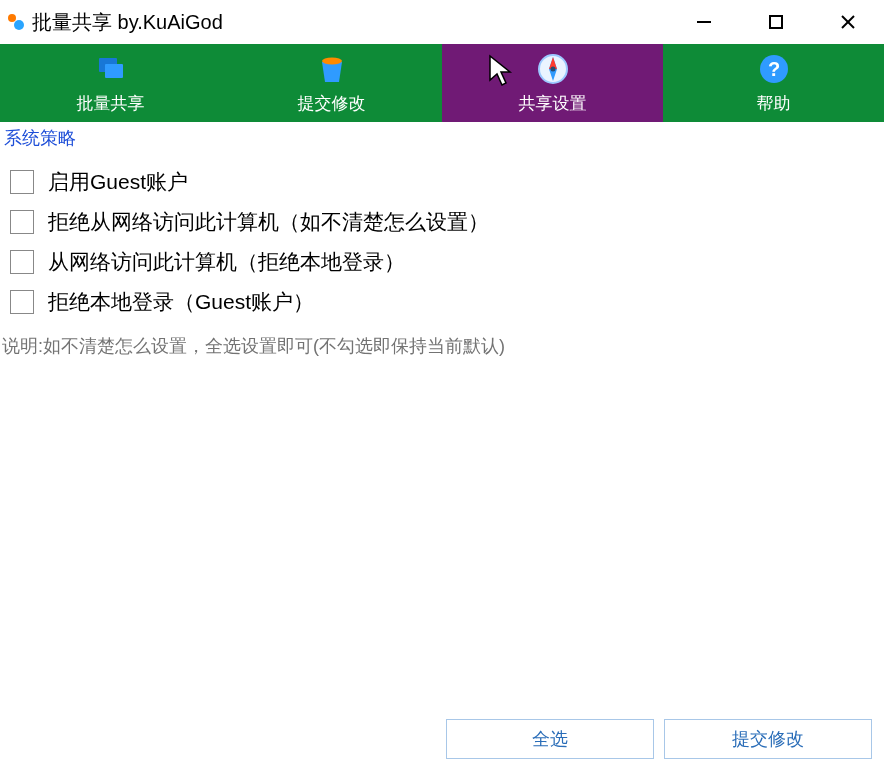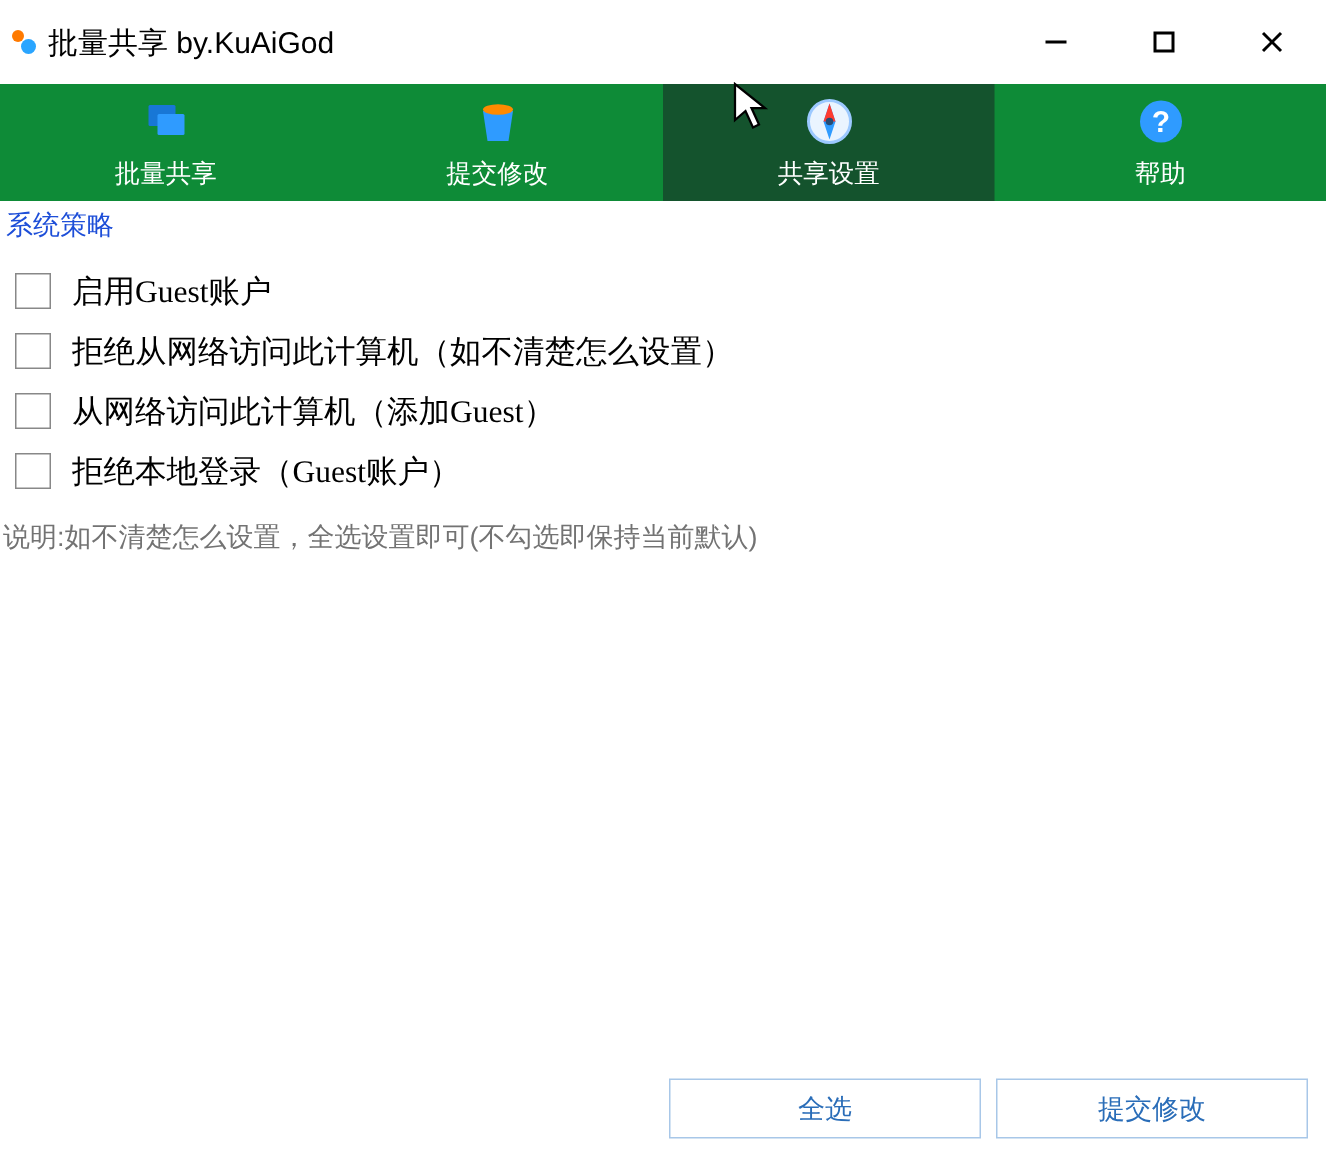--- a/index.html
+++ b/index.html
@@ -7,21 +7,21 @@
     font-family: "Microsoft YaHei", "SimSun", Arial, sans-serif;
     background: #ffffff;
     width: 884px;
     height: 779px;
     overflow: hidden;
     position: relative;
   }
 
   
   .titlebar {
-    height: 56px;
+    height: 44px;
     display: flex;
     align-items: center;
     justify-content: space-between;
     padding-left: 6px;
     background: #ffffff;
   }
   .titlebar-left {
     display: flex;
     align-items: center;
     gap: 6px;
@@ -56,38 +56,37 @@
     flex-direction: column;
     align-items: center;
     justify-content: center;
     gap: 6px;
     cursor: pointer;
     color: #ffffff;
     font-size: 17px;
     position: relative;
   }
   .tab.active {
-    background: #14532d;
+    background: #701a75;
   }
   .tab-icon {
     width: 34px; height: 34px;
     display: flex; align-items: center; justify-content: center;
   }
 
   
   .section-label {
     padding: 4px 4px 2px 4px;
     font-size: 18px;
     color: #1d4ed8;
   }
 
   
   .policy-list {
     padding: 10px 10px 0 10px;
-    font-family: Liberation Serif, serif;
   }
   .policy-row {
     display: flex;
     align-items: center;
     gap: 14px;
     padding: 6px 0;
   }
   .cb {
     width: 24px; height: 24px;
     border: 1px solid #888;
@@ -216,21 +215,21 @@
   <div class="policy-row">
     <div class="cb"></div>
     <span class="policy-label">启用Guest账户</span>
   </div>
   <div class="policy-row">
     <div class="cb"></div>
     <span class="policy-label">拒绝从网络访问此计算机（如不清楚怎么设置）</span>
   </div>
   <div class="policy-row">
     <div class="cb"></div>
-    <span class="policy-label">从网络访问此计算机（添加Guest）</span>
+    <span class="policy-label">从网络访问此计算机（拒绝本地登录）</span>
   </div>
   <div class="policy-row">
     <div class="cb"></div>
     <span class="policy-label">拒绝本地登录（Guest账户）</span>
   </div>
 </div>
 
 <div class="note">说明:如不清楚怎么设置，全选设置即可(不勾选即保持当前默认)</div>
 
 <div class="footer">

